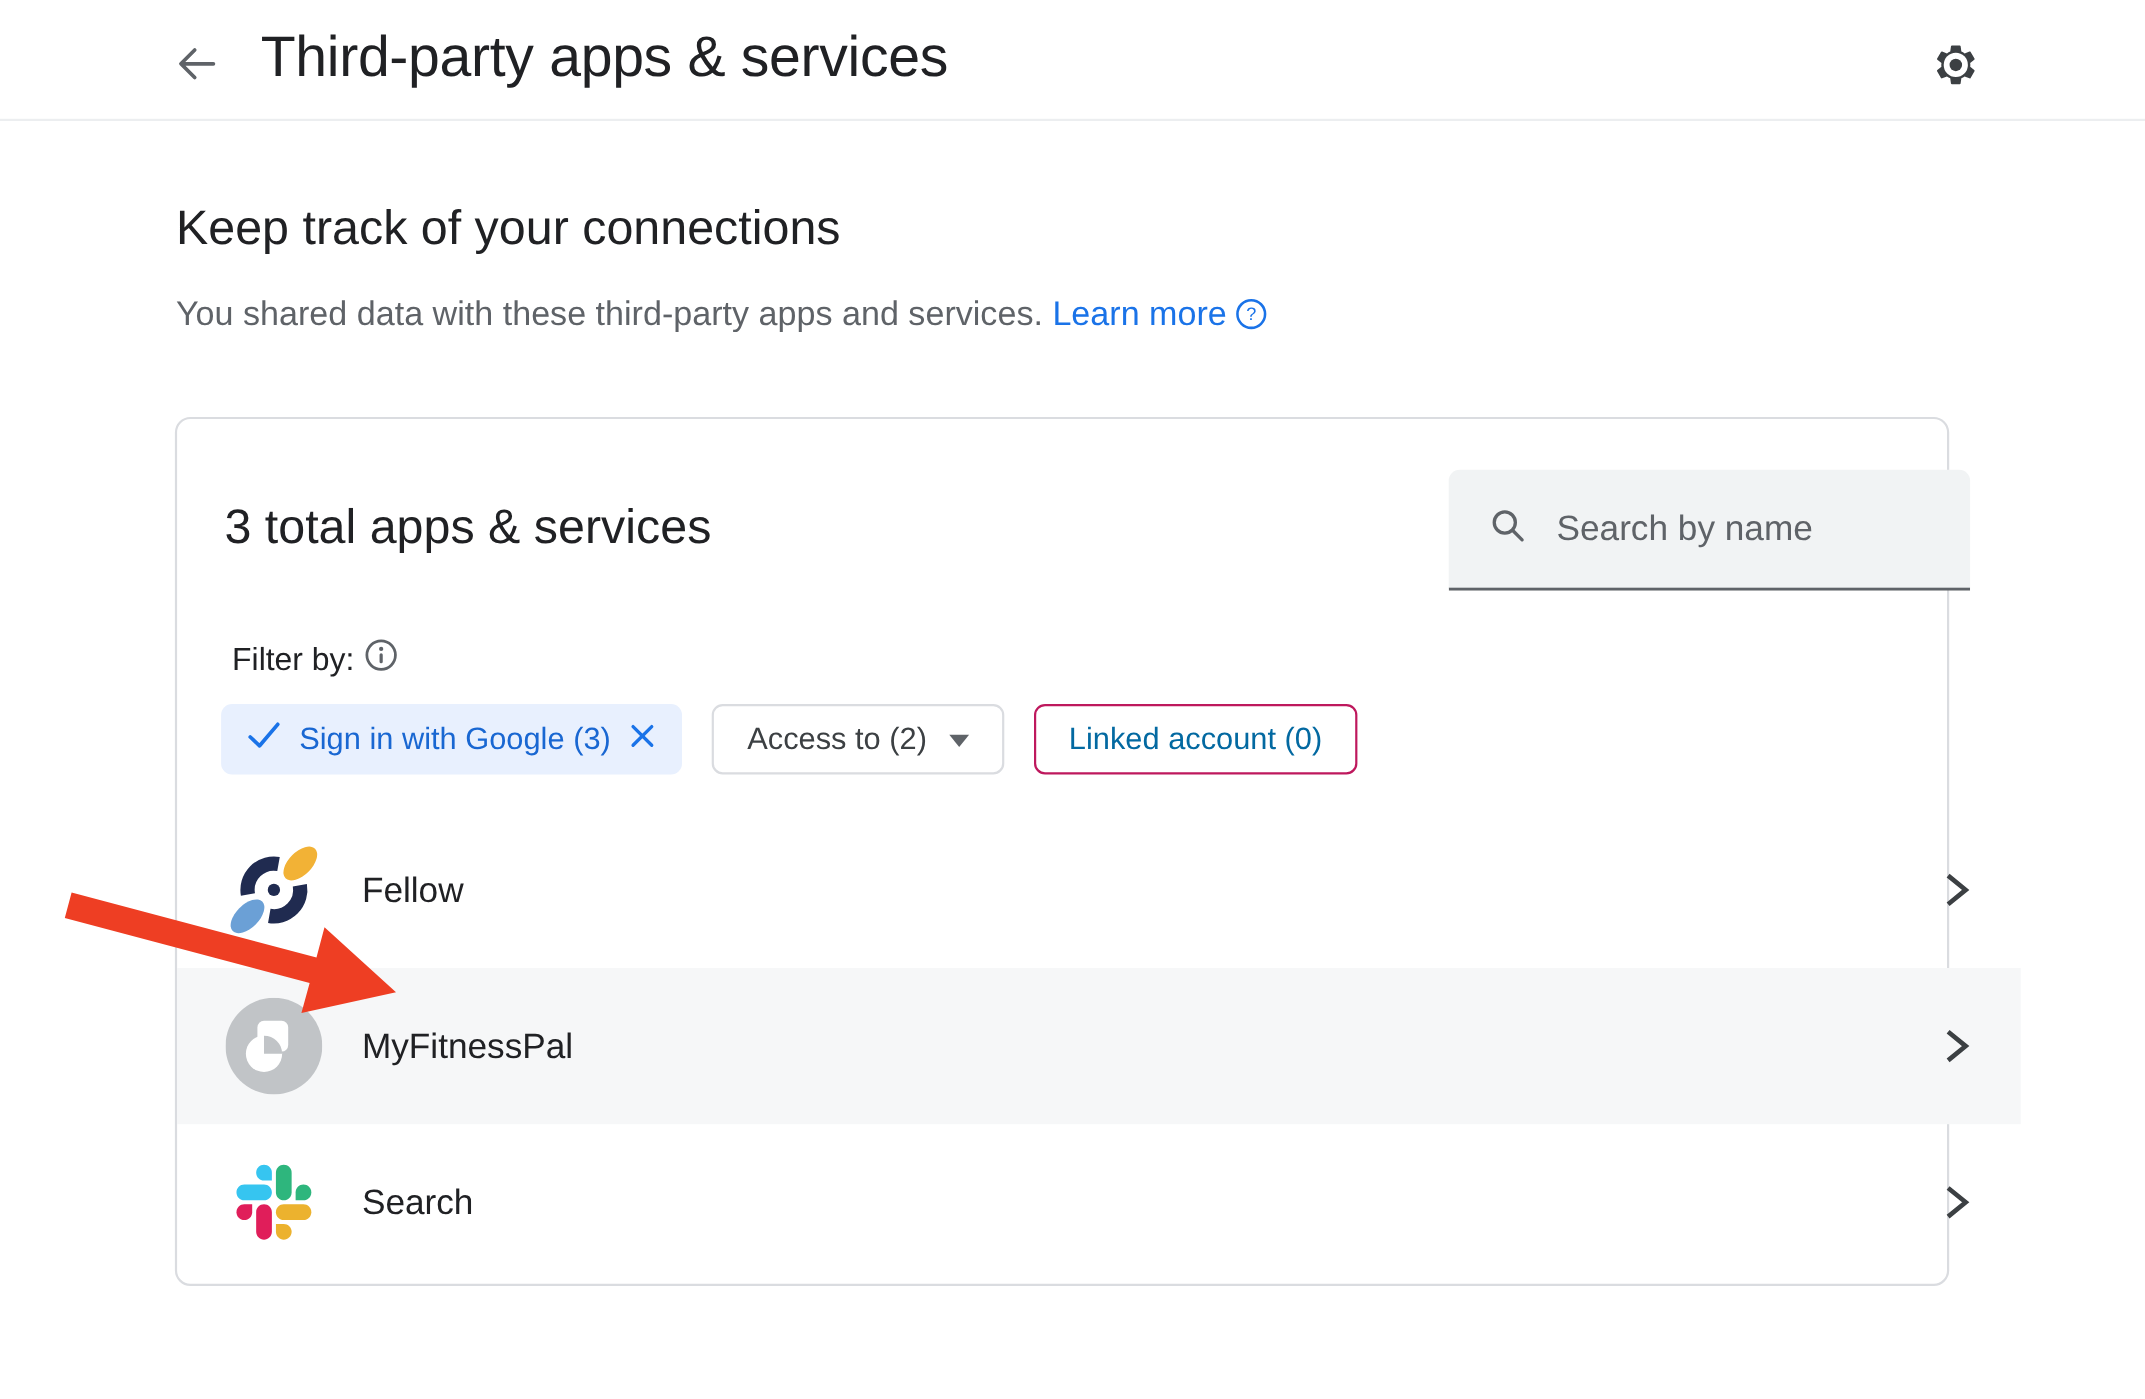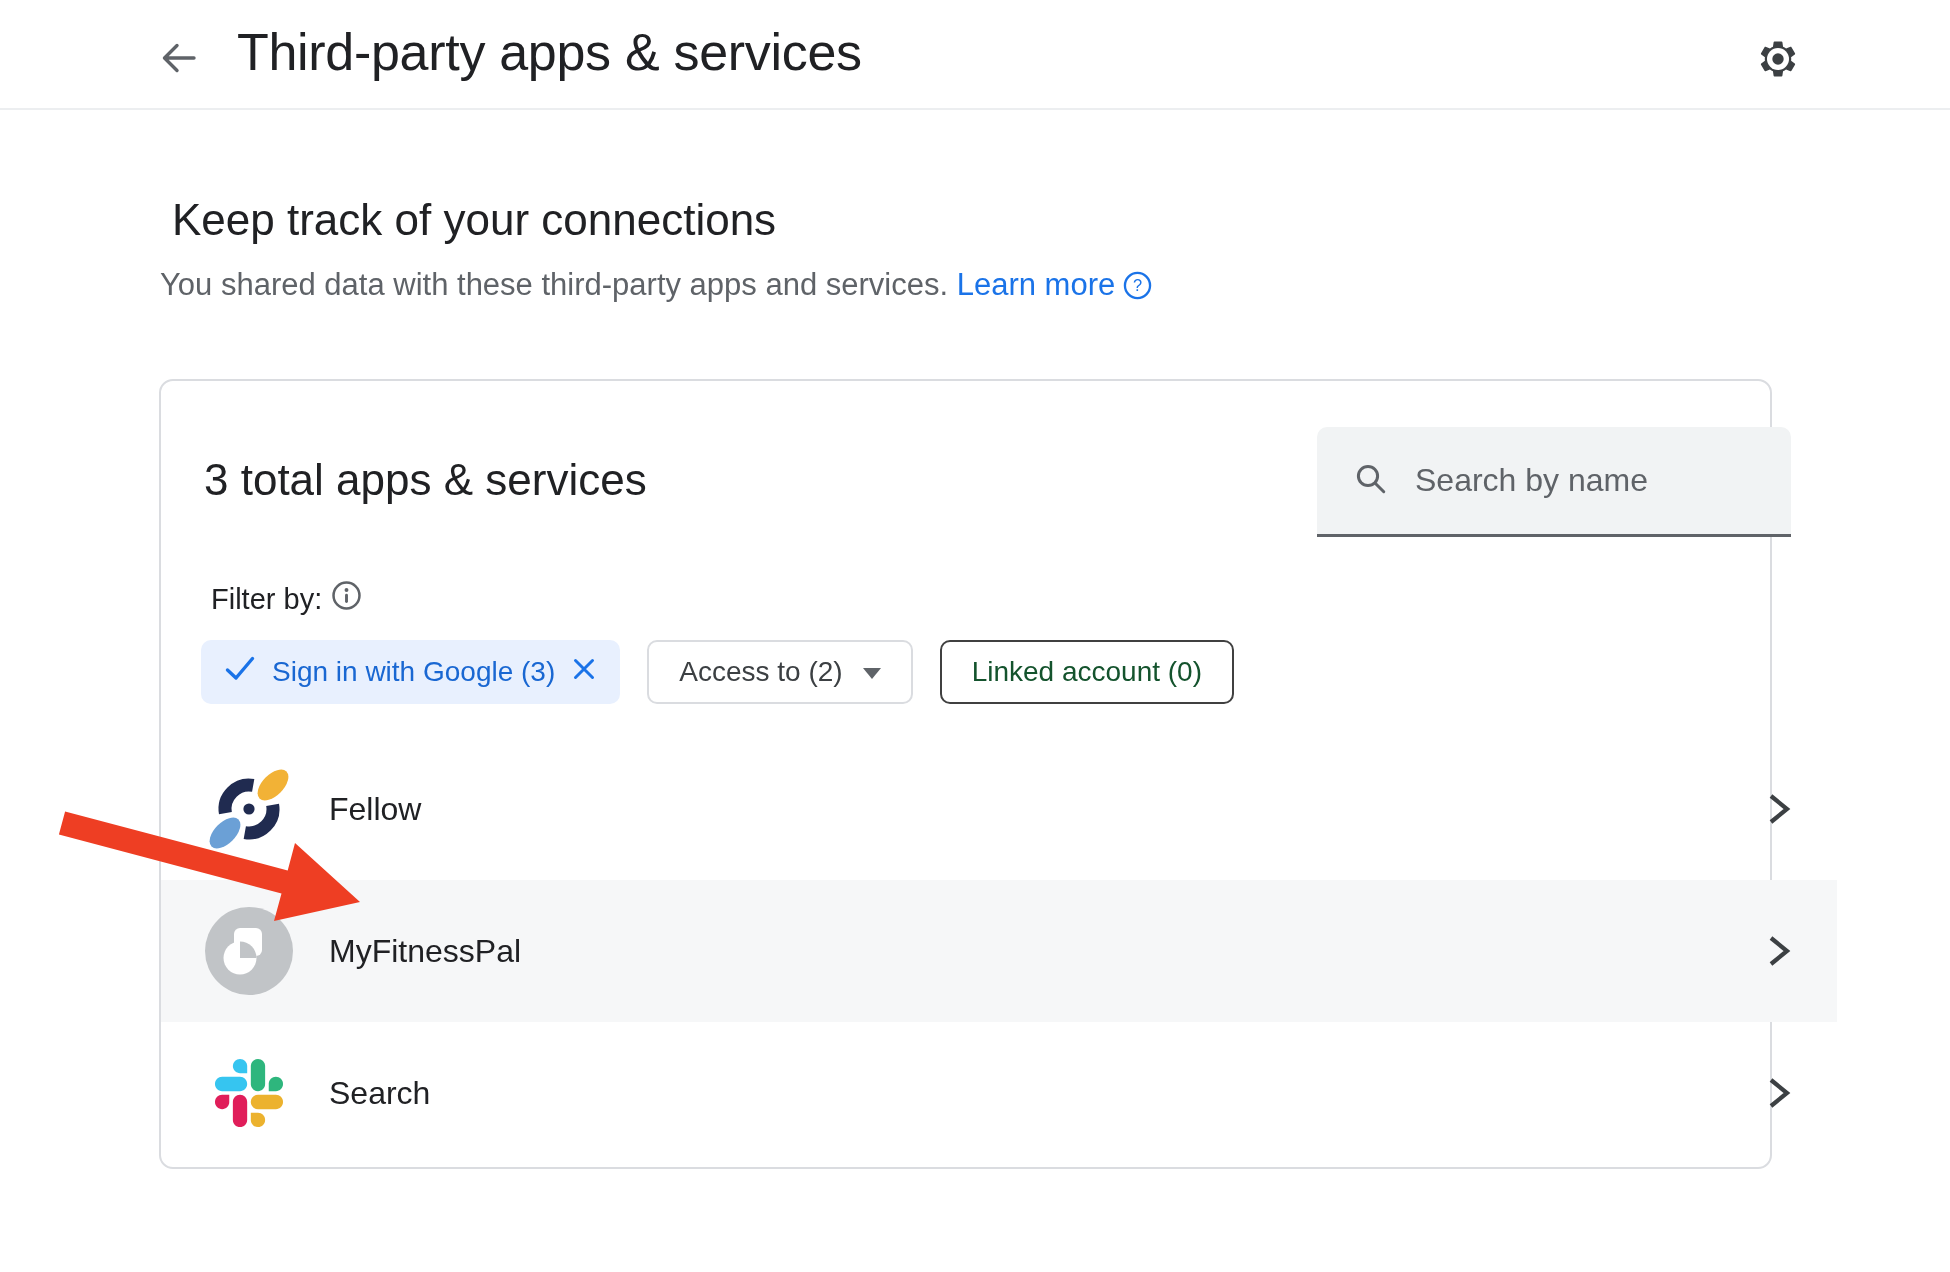--- a/index.html
+++ b/index.html
@@ -11,21 +11,21 @@
   .header{position:absolute;top:0;left:0;width:1950px;height:110px;background:#fff;
           border-bottom:2px solid #eceef0;box-sizing:border-box;z-index:2;}
   .back-btn{position:absolute;left:158px;top:37px;width:42px;height:42px;background:none;
             border:none;padding:0;cursor:pointer;}
   .page-title{position:absolute;left:237px;top:20px;margin:0;font-size:52px;line-height:64px;
               font-weight:400;color:#202124;letter-spacing:-0.3px;}
   .gear-btn{position:absolute;left:1755px;top:37px;width:46px;height:46px;background:none;
             border:none;padding:0;cursor:pointer;}
 
   
-  .intro-heading{position:absolute;left:160px;top:181px;margin:12px;font-size:44px;line-height:54px;
+  .intro-heading{position:absolute;left:160px;top:181px;margin:0;font-size:44px;line-height:54px;
                  font-weight:400;color:#202124;}
   .intro-text{position:absolute;left:160px;top:264px;margin:0;font-size:31px;line-height:42px;
               color:#5f6368;white-space:nowrap;}
   .learn-more{color:#1a73e8;text-decoration:none;}
   .help-icon{display:inline-block;width:29px;height:29px;vertical-align:-5px;margin-left:8px;}
 
   
   .card{position:absolute;left:159px;top:379px;width:1613px;height:790px;background:#fff;
         border:2px solid #dadce0;border-radius:14px;box-sizing:border-box;}
   .card-title{position:absolute;left:43px;top:72px;margin:0;font-size:44px;line-height:54px;
@@ -40,21 +40,21 @@
 
   .filter-row{position:absolute;left:50px;top:199px;display:flex;align-items:center;gap:9px;
               font-size:29px;color:#202124;}
   .filter-row .lbl{line-height:36px;}
 
   .chips{position:absolute;left:40px;top:259px;display:flex;align-items:center;gap:27px;}
   .chip{height:64px;border-radius:10px;display:flex;align-items:center;font-size:28px;
         box-sizing:border-box;background:#fff;cursor:pointer;border:none;padding:0 30px;}
   .chip.selected{background:#e8f0fe;color:#1967d2;padding:4px 24px;gap:17px;}
   .chip.outline{border:2px solid #dadce0;color:#3c4043;gap:20px;}
-  .chip.disabled{border:2px solid #404040;color:#14532d;cursor:default;}
+  .chip.disabled{border:2px solid #be185d;color:#0369a1;cursor:default;}
   .caret-down{width:0;height:0;border-left:9px solid transparent;border-right:9px solid transparent;
               border-top:11px solid #5f6368;margin-top:3px;}
 
   .rows{position:absolute;left:0;top:357px;width:1676px;}
   .app-row{height:142px;display:flex;align-items:center;padding-left:44px;box-sizing:border-box;
            position:relative;cursor:pointer;}
   .app-row.highlighted{background:#f6f7f8;}
   .app-logo{width:88px;height:88px;flex:0 0 88px;}
   .app-name{margin-left:36px;font-size:32px;color:#202124;}
   .row-chevron{position:absolute;right:45px;top:50%;margin-top:-17px;width:28px;height:34px;}

